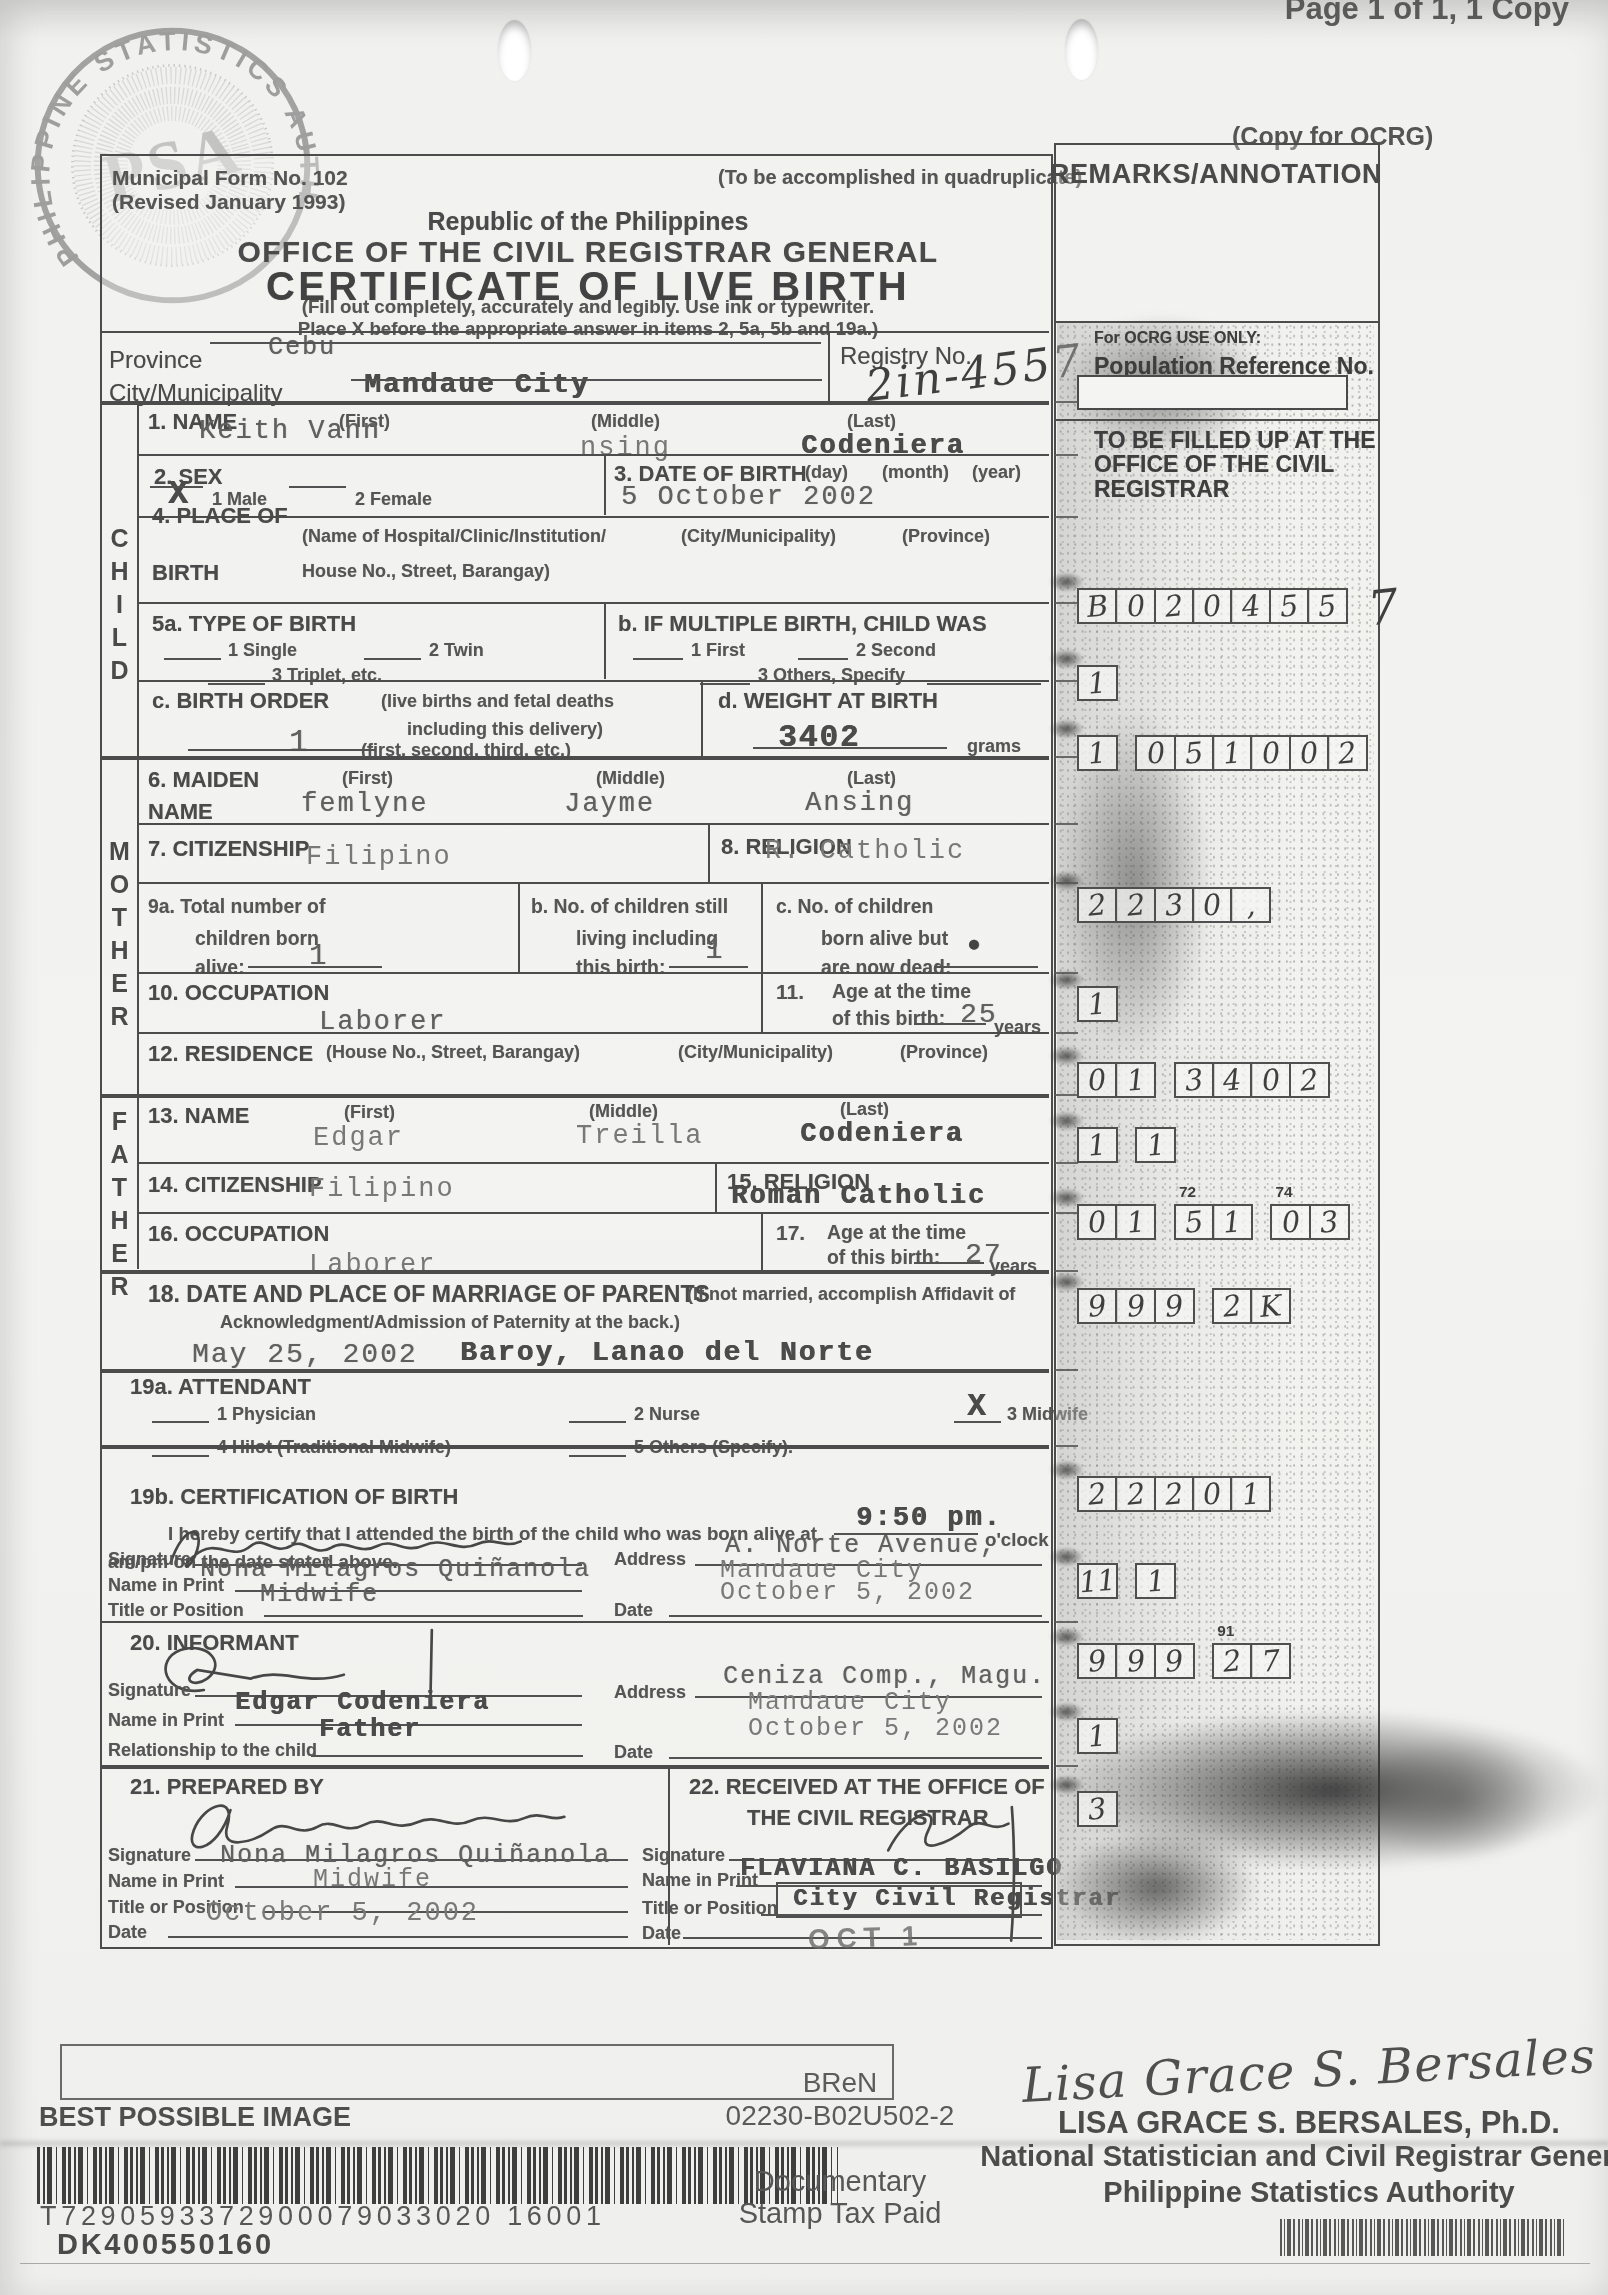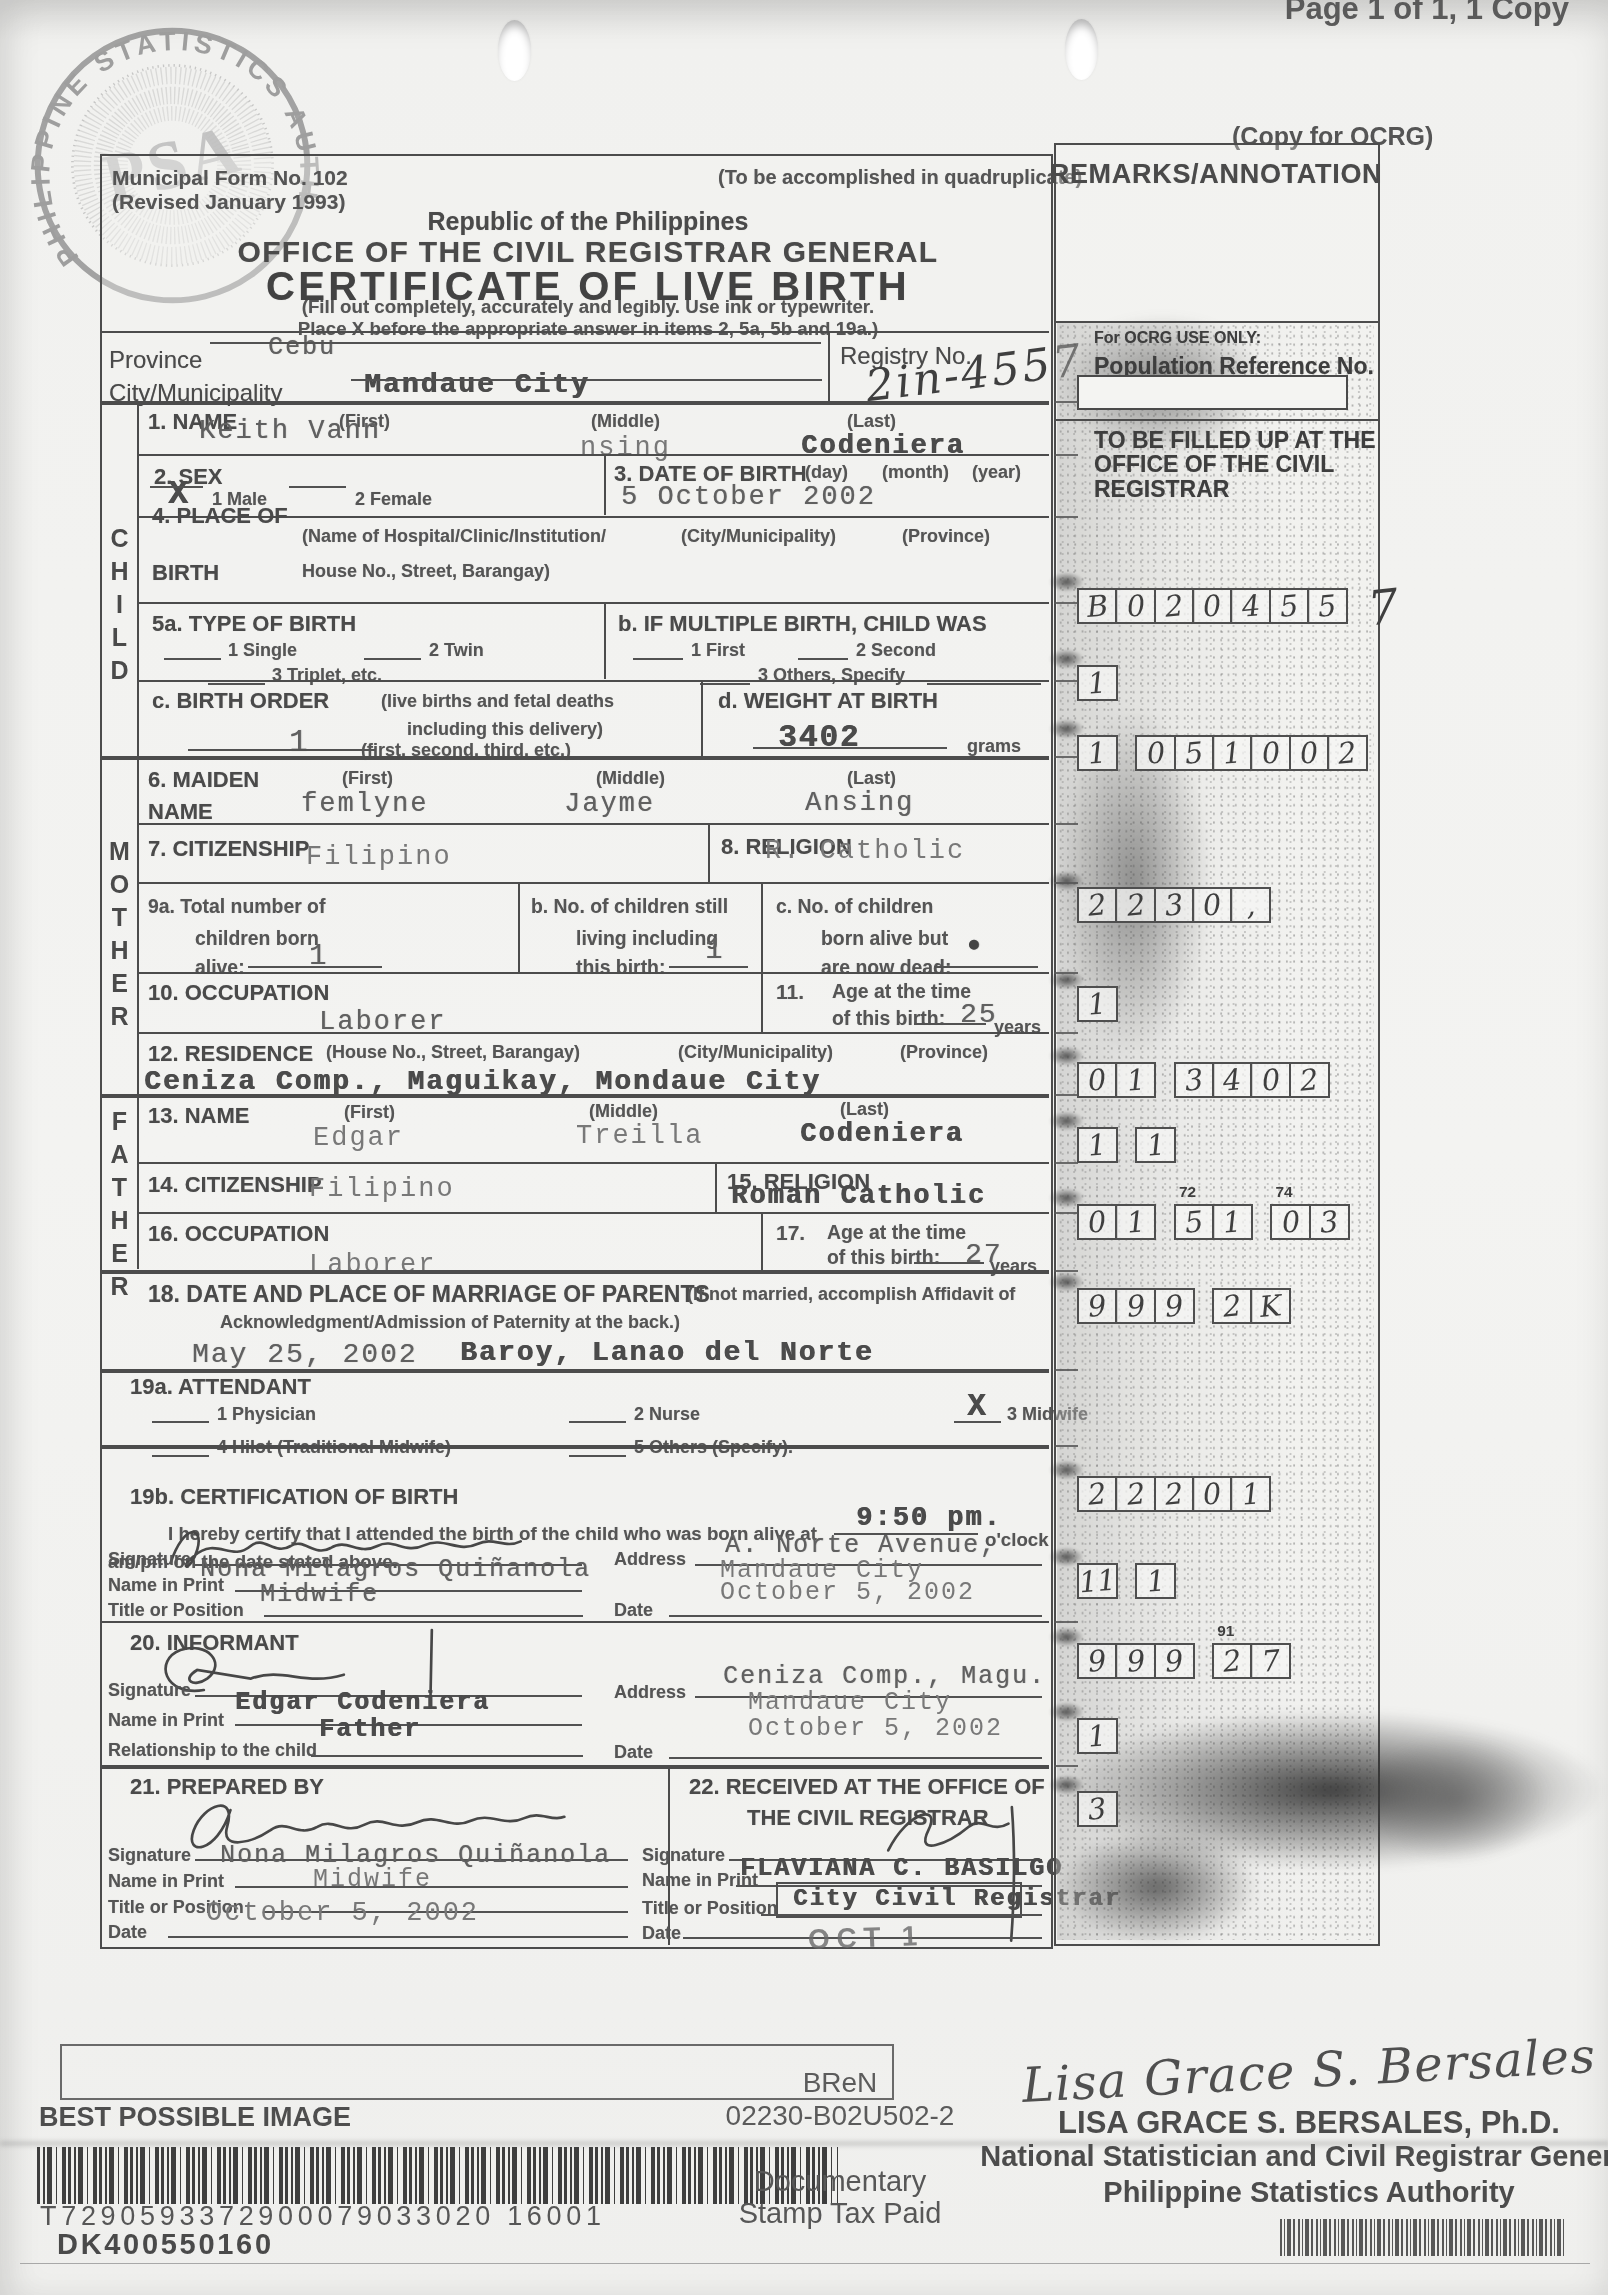--- a/index.html
+++ b/index.html
@@ -224,21 +224,20 @@
   <div class="sub" style="left:832px;top:1007px;font-size:19.4px;">of this birth:</div>
   <div class="typed" style="left:960px;top:999px;font-size:28px;">25</div>
   <div class="blank" style="left:914px;top:1023px;width:72px;"></div>
   <div class="sub" style="left:994px;top:1017px;">years</div>
   <div class="hline" style="left:137px;top:1032px;width:912px;"></div>
 
   <div class="lbl" style="left:148px;top:1041px;">12.  RESIDENCE</div>
   <div class="sub" style="left:326px;top:1042px;">(House No., Street, Barangay)</div>
   <div class="sub" style="left:678px;top:1042px;">(City/Municipality)</div>
   <div class="sub" style="left:900px;top:1042px;">(Province)</div>
-  <div class="typed strong" style="left:144px;top:1066px;font-size:28px;">Ceniza Comp., Maguikay, Mondaue City</div>
   <div class="hline thick" style="left:100px;top:1094px;width:949px;"></div>
 
   <div class="lbl" style="left:148px;top:1103px;">13.  NAME</div>
   <div class="sub" style="left:344px;top:1102px;">(First)</div>
   <div class="sub" style="left:589px;top:1101px;">(Middle)</div>
   <div class="sub" style="left:840px;top:1099px;">(Last)</div>
   <div class="typed faint" style="left:313px;top:1123px;">Edgar</div>
   <div class="typed faint" style="left:576px;top:1121px;">Treilla</div>
   <div class="typed strong" style="left:800px;top:1119px;">Codeniera</div>
   <div class="hline" style="left:137px;top:1162px;width:912px;"></div>

